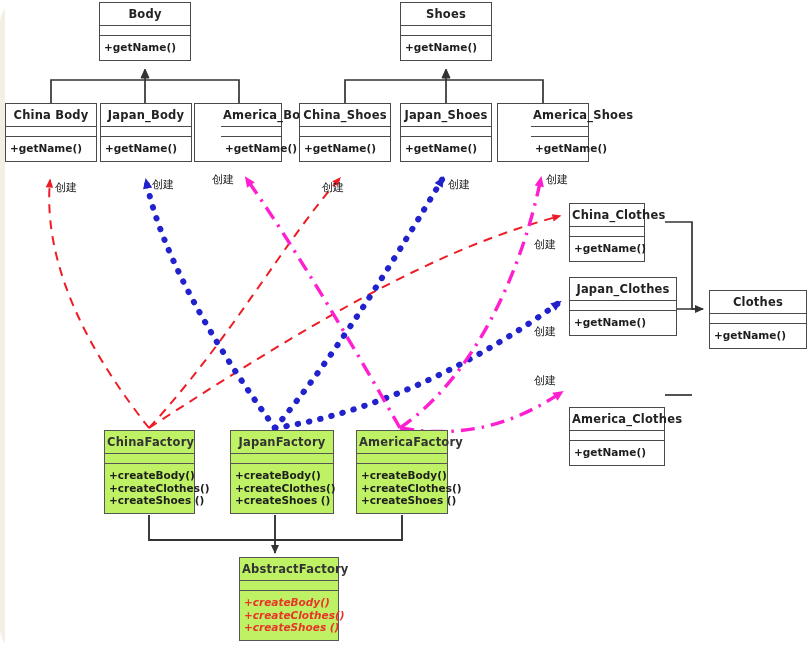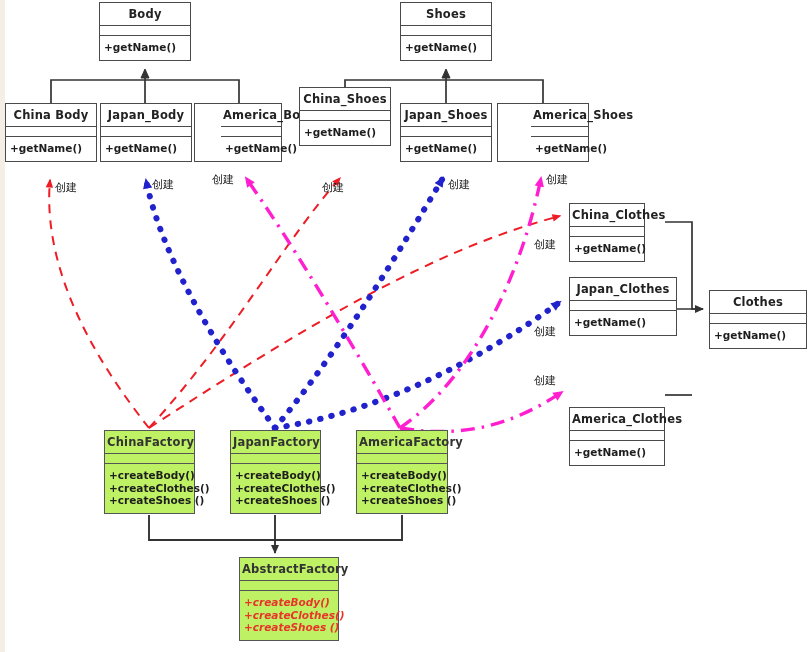--- a/index.html
+++ b/index.html
@@ -7,20 +7,21 @@
     padding: 0;
     background: #ffffff;
   }
   #canvas {
     position: relative;
     width: 812px;
     height: 652px;
     background: #ffffff;
     font-family: "DejaVu Sans", "Liberation Sans", sans-serif;
     overflow: hidden;
+    border-radius: 23px;
   }
   #edge-strip {
     position: absolute;
     left: 0; top: 0;
     width: 5px; height: 652px;
     background: #f3efe4;
   }
   svg.links {
     position: absolute;
     left: 0; top: 0;
@@ -181,21 +182,21 @@
   </div>
 
   <div class="uml" style="left:194px;top:103px;width:88px;padding-left:26px;">
     <div class="title">America_Body</div>
     <div class="attrs"></div>
     <div class="ops">
       <div>+getName()</div>
     </div>
   </div>
 
-  <div class="uml" style="left:299px;top:87px;width:92px;">
+  <div class="uml" style="left:299px;top:103px;width:92px;">
     <div class="title">China_Shoes</div>
     <div class="attrs"></div>
     <div class="ops">
       <div>+getName()</div>
     </div>
   </div>
 
   <div class="uml" style="left:400px;top:103px;width:92px;">
     <div class="title">Japan_Shoes</div>
     <div class="attrs"></div>
@@ -247,21 +248,21 @@
   <div class="uml green" style="left:104px;top:430px;width:91px;">
     <div class="title">ChinaFactory</div>
     <div class="attrs"></div>
     <div class="ops">
       <div>+createBody()</div>
       <div>+createClothes()</div>
       <div>+createShoes ()</div>
     </div>
   </div>
 
-  <div class="uml green" style="left:230px;top:430px;width:91px;">
+  <div class="uml green" style="left:230px;top:430px;width:104px;">
     <div class="title">JapanFactory</div>
     <div class="attrs"></div>
     <div class="ops">
       <div>+createBody()</div>
       <div>+createClothes()</div>
       <div>+createShoes ()</div>
     </div>
   </div>
 
   <div class="uml green" style="left:356px;top:430px;width:92px;">

